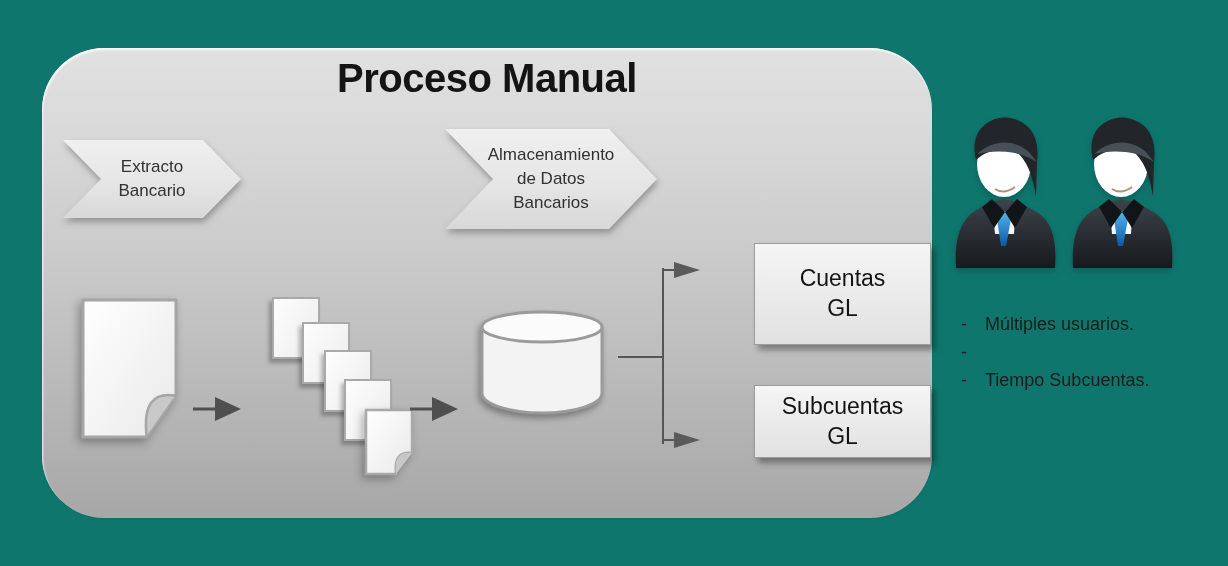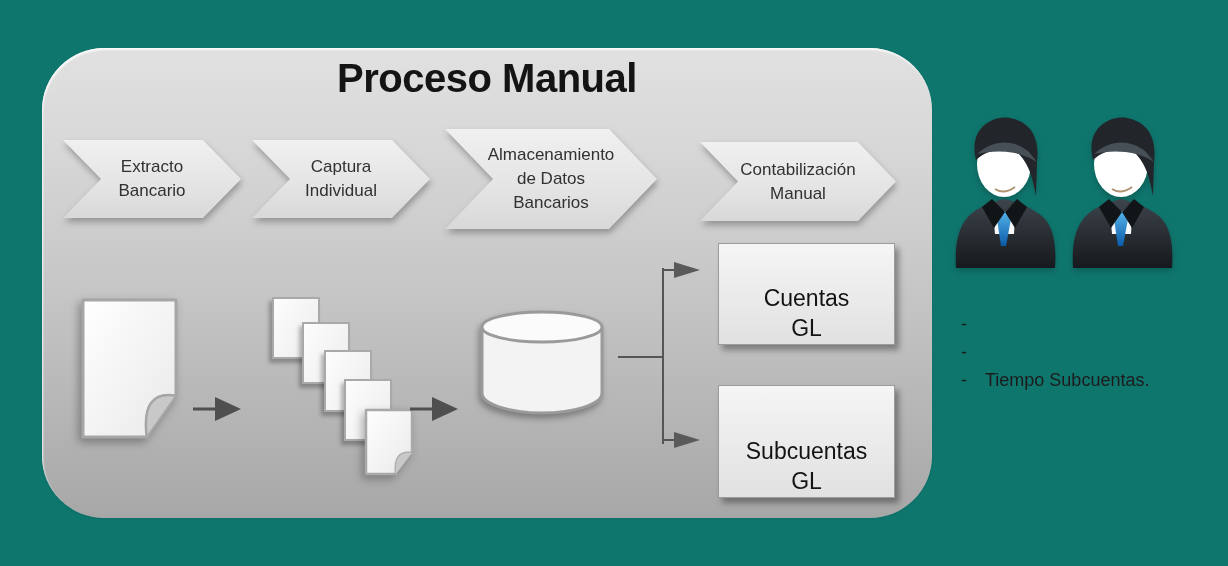--- a/index.html
+++ b/index.html
@@ -47,27 +47,27 @@
   }
   .sd1 { left:2px;  top:2px; }
   .sd2 { left:32px; top:27px; }
   .sd3 { left:54px; top:55px; }
   .sd4 { left:74px; top:84px; }
   .sdoc5 { position:absolute; left:94px; top:113px; filter:drop-shadow(-3px 4px 4px rgba(0,0,0,.28)); }
   .db { position:absolute; left:433px; top:257px; filter:drop-shadow(-2px 4px 3px rgba(0,0,0,.32)); }
   .branch { position:absolute; left:576px; top:210px; }
   
   .gl-box {
-    position:absolute; left:676px; width:177px;
-    display:flex; align-items:flex-end; justify-content:center;
+    position:absolute; left:712px; width:177px;
+    display:flex; align-items:center; justify-content:center;
     background:linear-gradient(180deg,#f5f5f5,#e1e1e1);
     border:1px solid #9c9c9c; box-shadow:4px 5px 6px rgba(0,0,0,.35);
   }
   .gl1 { top:195px; height:102px; }
-  .gl2 { top:337px; height:113px; }
+  .gl2 { top:337px; height:73px; }
   .gl-label { white-space:pre-line; text-align:center; font-size:23px; color:#141414; line-height:1.3; }
   
   .person { position:absolute; filter:drop-shadow(0 3px 3px rgba(0,0,0,.20)); }
   .p1 { left:949px;  top:112px; }
   .p2 { left:1066px; top:112px; }
   .notes { position:absolute; left:956px; top:310px; width:266px; }
   .note { display:flex; font-size:18px; color:#1c1c1c; line-height:28px; }
   .note .dash { width:16px; margin-right:13px; text-align:center; flex:0 0 auto; }
 </style>
 </head>
@@ -78,37 +78,25 @@
   <div class="panel">
 
     <div class="title">Proceso Manual</div>
 
     <div class="chev-wrap c1">
       <div class="chev n38">
         <span class="chev-label">Extracto
 Bancario</span>
       </div>
     </div>
-    <div class="chev-wrap c2">
-      <div class="chev n38">
-        <span class="chev-label">Captura
-Individual</span>
-      </div>
-    </div>
     <div class="chev-wrap c3">
       <div class="chev n48">
         <span class="chev-label">Almacenamiento
 de Datos
 Bancarios</span>
-      </div>
-    </div>
-    <div class="chev-wrap c4">
-      <div class="chev n38">
-        <span class="chev-label">Contabilización
-Manual</span>
       </div>
     </div>
 
     <svg class="doc-big" width="101" height="143" viewBox="0 0 101 143">
       <defs>
         <linearGradient id="docG1" x1="0" y1="0" x2="1" y2="1">
           <stop offset="0" stop-color="#ffffff"></stop>
             <stop offset="1" stop-color="#e9e9e9"></stop>
         </linearGradient>
       </defs>
@@ -208,20 +196,21 @@
     <path d="M7 156 C5 124 13 106 29 97 C39 91 48 89 55 87 C64 89 77 93 89 101 C103 110 108 128 106 156 Z" fill="url(#suitG2)"></path>
     <path d="M43 89 L55 101 L67 89 L65 122 L46 122 Z" fill="#f6f8f9"></path>
     <path d="M51 99 L60 99 L62 107 L57 134 L52 134 L48 107 Z" fill="url(#tieG2)"></path>
     <path d="M43 87 L56 100 L45 116 L33 95 Z" fill="#121518"></path>
     <path d="M68 87 L56 100 L66 116 L78 95 Z" fill="#121518"></path>
   </svg>
 
   <div class="notes">
     <div class="note">
       <span class="dash">-</span>
+      <span class="note-text">Múltiples usuarios.</span>
     </div>
     <div class="note">
       <span class="dash">-</span>
     </div>
     <div class="note">
       <span class="dash">-</span>
       <span class="note-text">Tiempo Subcuentas.</span>
     </div>
   </div>
 

